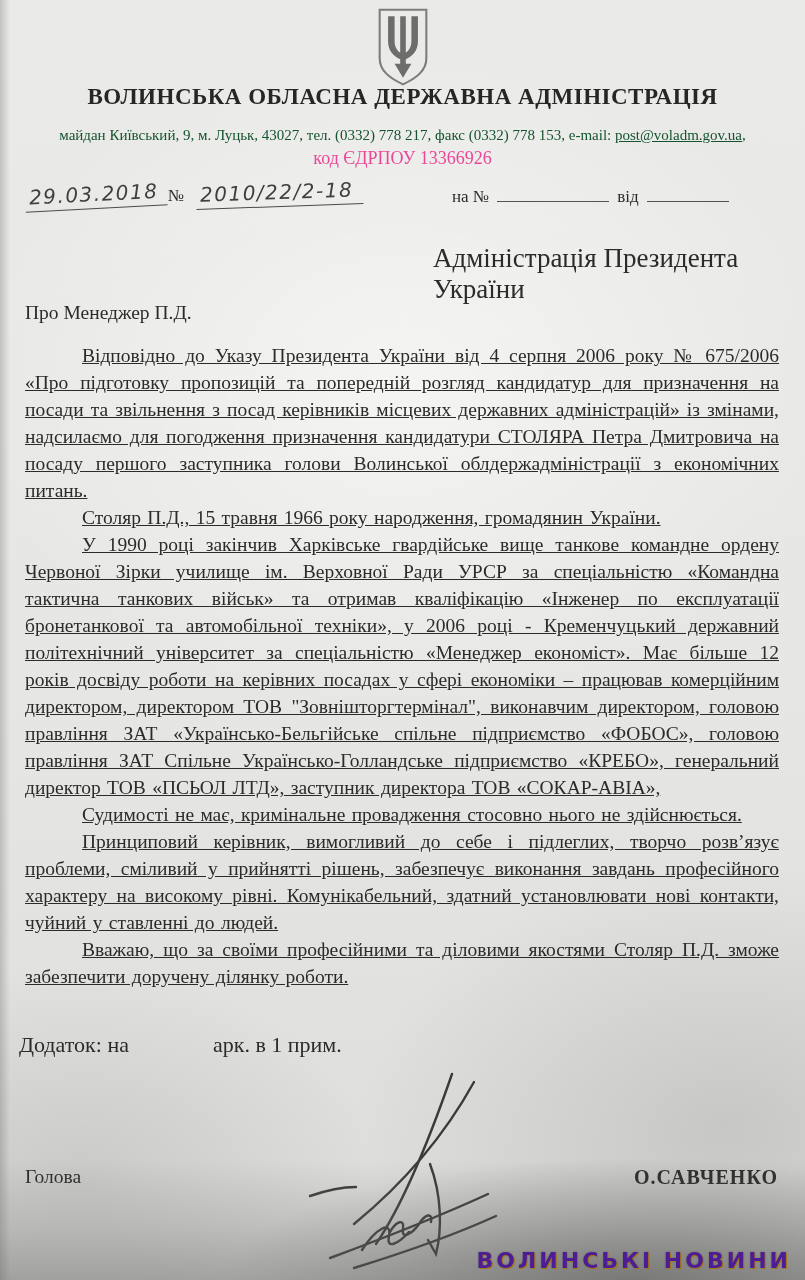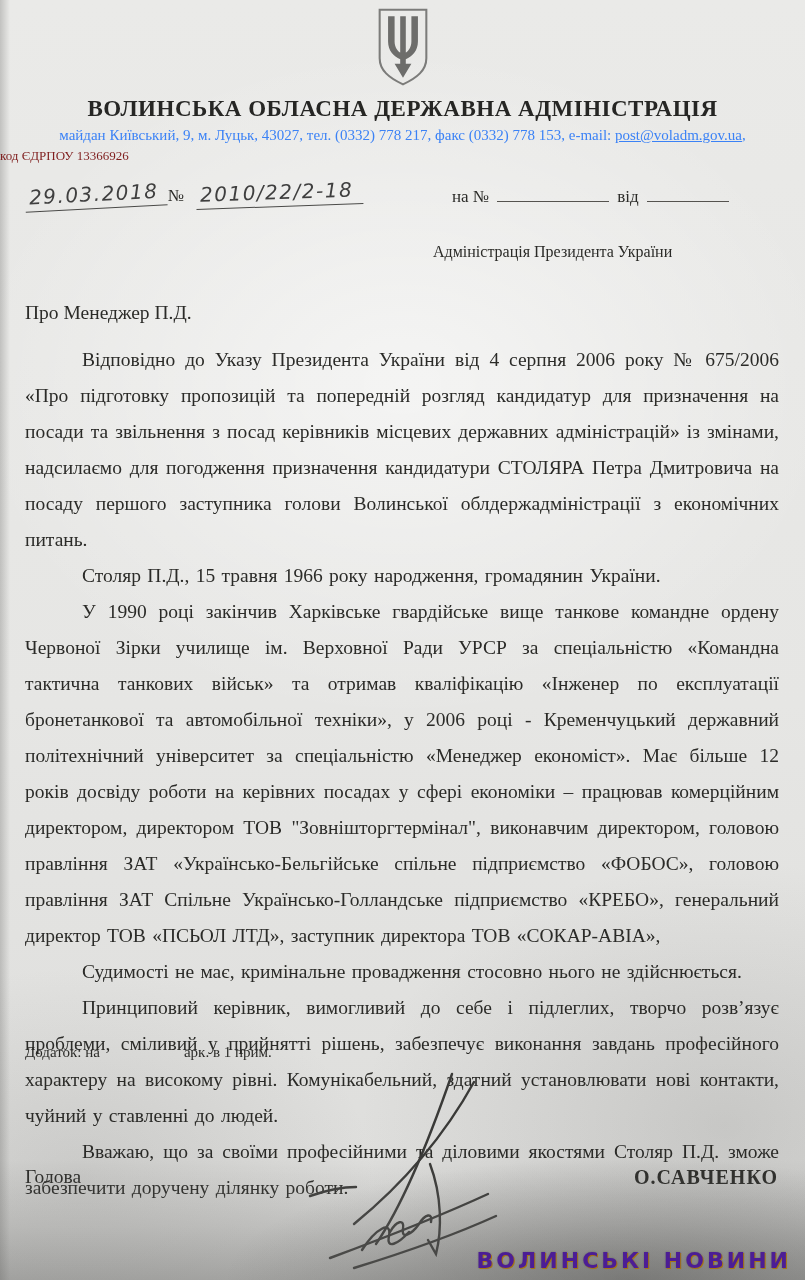--- a/index.html
+++ b/index.html
@@ -14,47 +14,47 @@
       linear-gradient(#eaeae8 0%, #e6e6e4 55%, #dcdcda 100%);
   }
   .edge-shade-left{position:absolute;left:0;top:0;width:10px;height:100%;
     background:linear-gradient(to right, rgba(90,90,88,0.28), rgba(90,90,88,0));}
   .bottom-shade{position:absolute;left:0;bottom:0;width:100%;height:120px;pointer-events:none;
     background:
       radial-gradient(ellipse 560px 170px at 78% 100%, rgba(60,60,58,0.40), rgba(60,60,58,0) 72%),
       linear-gradient(to bottom, rgba(120,120,118,0) 0%, rgba(120,120,118,0.25) 55%, rgba(100,100,98,0.45) 100%);}
 
   .emblem{position:absolute;left:0;right:0;top:6px;display:flex;justify-content:center;}
-  .org-title{position:absolute;left:0;right:0;top:96px;text-align:center;
+  .org-title{position:absolute;left:0;right:0;top:84px;text-align:center;
     font-size:23px;font-weight:bold;letter-spacing:0.5px;color:#262624;}
-  .contact1{position:absolute;left:0;right:0;top:127px;text-align:center;font-size:15px;color:#3b82f6;}
+  .contact1{position:absolute;left:0;right:0;top:127px;text-align:center;font-size:15px;color:#14532d;}
   .contact1 .email{text-decoration:underline;}
-  .contact2{position:absolute;left:0;right:0;top:148px;font-size:13px;color:#7f1d1d;}
+  .contact2{position:absolute;left:0;right:0;top:148px;text-align:center;font-size:18px;color:#ec4899;}
 
   .ref-row{position:absolute;left:0;top:180px;width:100%;height:30px;font-size:17px;}
   .hand{font-family:"DejaVu Sans", sans-serif;font-style:italic;color:#3f3f3f;
     font-size:20px;letter-spacing:1.5px;}
   .hw-date{position:absolute;left:25px;top:2px;transform:rotate(-3deg);
     border-bottom:1.5px solid #4a4a48;padding:0 8px 2px 4px;}
   .no-sign{position:absolute;left:168px;top:6px;font-size:17px;}
   .hw-number{position:absolute;left:196px;top:0px;transform:rotate(-2deg);
     border-bottom:1.5px solid #4a4a48;padding:0 10px 2px 4px;}
   .reply-group{position:absolute;left:452px;top:6px;text-align:right;}
   .blank-line{display:inline-block;border-bottom:1px solid #55534f;height:15px;vertical-align:baseline;}
   .blank-reply{width:112px;margin:0 8px 0 8px;}
   .blank-from{width:82px;margin-left:8px;}
 
-  .addressee{position:absolute;left:433px;top:243px;font-size:16px;color:#2b2b28;}
+  .addressee{position:absolute;left:433px;top:243px;font-size:27px;color:#2b2b28;}
   .subject{position:absolute;left:25px;top:302px;font-size:19.5px;}
 
   .body-text{position:absolute;left:25px;top:342px;width:754px;
-    font-size:19.5px;line-height:36px;text-align:justify;}
+    font-size:19.5px;line-height:27px;text-align:justify;text-decoration:underline;}
   .body-text p{margin:0;text-indent:57px;word-spacing:1.5px;}
 
-  .attachment{position:absolute;left:25px;top:1032px;font-size:15px;margin-top:12px;}
+  .attachment{position:absolute;left:19px;top:1032px;font-size:22px;}
   .attach-gap{display:inline-block;width:84px;}
 
   .sig-role{position:absolute;left:25px;top:1166px;font-size:19.5px;}
   .sig-name{position:absolute;right:27px;top:1166px;font-size:20px;font-weight:bold;letter-spacing:1px;}
   .sig-scribble{position:absolute;left:302px;top:1068px;}
 
   .watermark{position:absolute;right:14px;bottom:7px;
     font-family:"DejaVu Sans", sans-serif;font-weight:bold;font-size:22px;letter-spacing:3px;
     color:#4c1d95;text-shadow:1px 1px 0 #a77712, 0 0 2px rgba(0,0,0,0.25);}
 </style>

